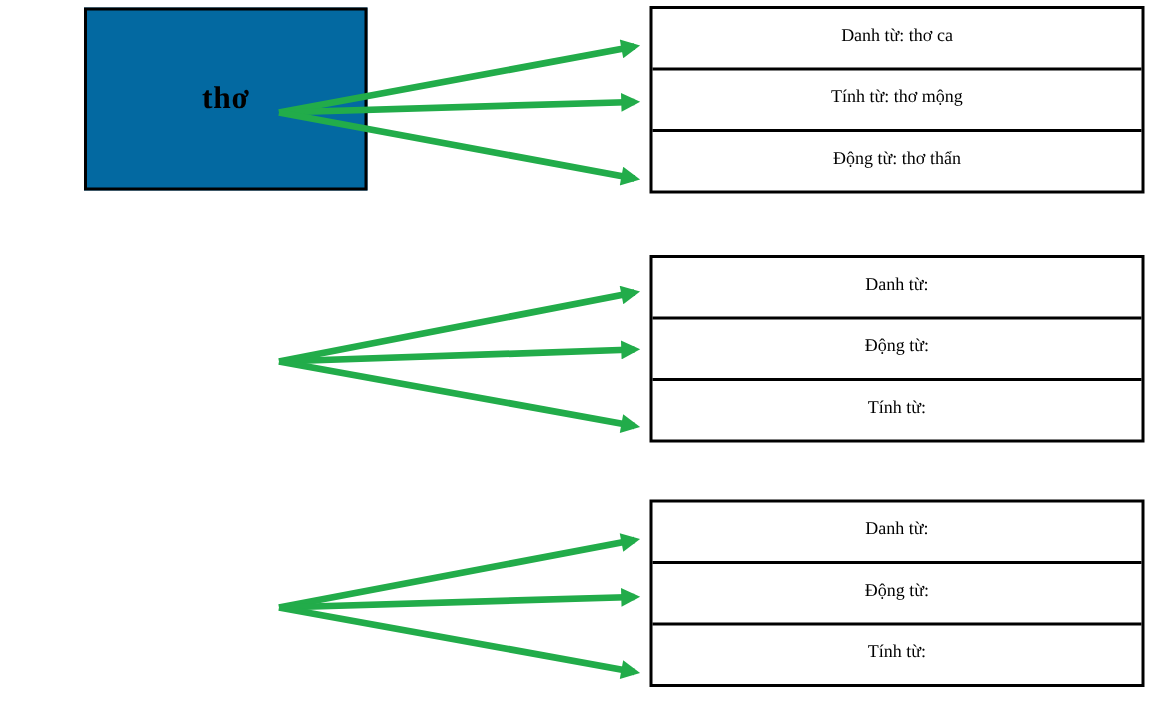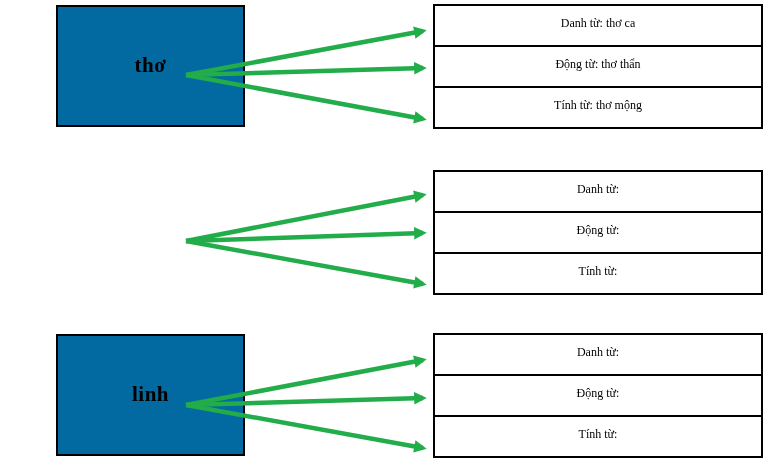--- a/index.html
+++ b/index.html
@@ -100,24 +100,24 @@
       </defs>
       <line x1="186" y1="71" x2="423" y2="27" stroke-width="4.5" marker-end="url(#ah0)" stroke="#22ac4a"></line>
       <line x1="186" y1="71" x2="423" y2="64" stroke-width="4.5" marker-end="url(#ah0)" stroke="#22ac4a"></line>
       <line x1="186" y1="71" x2="423" y2="115" stroke-width="4.5" marker-end="url(#ah0)" stroke="#22ac4a"></line>
     </svg>
     <div class="right-box">
       <div class="row">
         <span>Danh từ: thơ ca</span>
       </div>
       <div class="row">
-        <span>Động từ: thơ thẩn</span>
+        <span>Tính từ: thơ mộng</span>
       </div>
       <div class="row">
-        <span>Tính từ: thơ mộng</span>
+        <span>Động từ: thơ thẩn</span>
       </div>
     </div>
   </section>
 
   <section class="group g1">
     <svg class="arrows" viewBox="0 0 778 125">
       <defs>
         <marker id="ah1" viewBox="0 0 10 10" refX="7" refY="5" markerWidth="3.4" markerHeight="2.8" orient="auto">
           <path d="M0,0 L10,5 L0,10 Z" fill="#22ac4a"></path>
         </marker>
@@ -133,23 +133,20 @@
       <div class="row">
         <span>Động từ:</span>
       </div>
       <div class="row">
         <span>Tính từ:</span>
       </div>
     </div>
   </section>
 
   <section class="group g2">
-    <div class="left-box">
-      <span class="word">linh</span>
-    </div>
     <svg class="arrows" viewBox="0 0 778 125">
       <defs>
         <marker id="ah2" viewBox="0 0 10 10" refX="7" refY="5" markerWidth="3.4" markerHeight="2.8" orient="auto">
           <path d="M0,0 L10,5 L0,10 Z" fill="#22ac4a"></path>
         </marker>
       </defs>
       <line x1="186" y1="72" x2="423" y2="27" stroke-width="4.5" marker-end="url(#ah2)" stroke="#22ac4a"></line>
       <line x1="186" y1="72" x2="423" y2="65" stroke-width="4.5" marker-end="url(#ah2)" stroke="#22ac4a"></line>
       <line x1="186" y1="72" x2="423" y2="115" stroke-width="4.5" marker-end="url(#ah2)" stroke="#22ac4a"></line>
     </svg>

